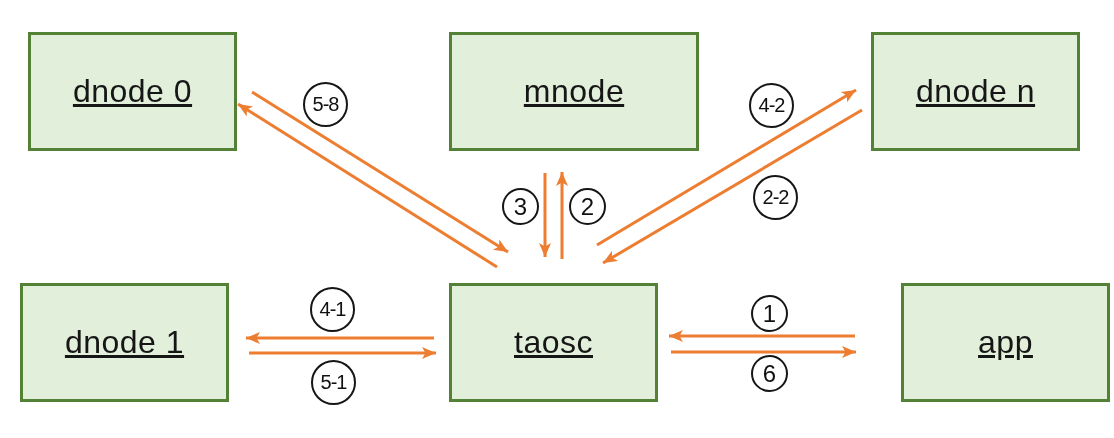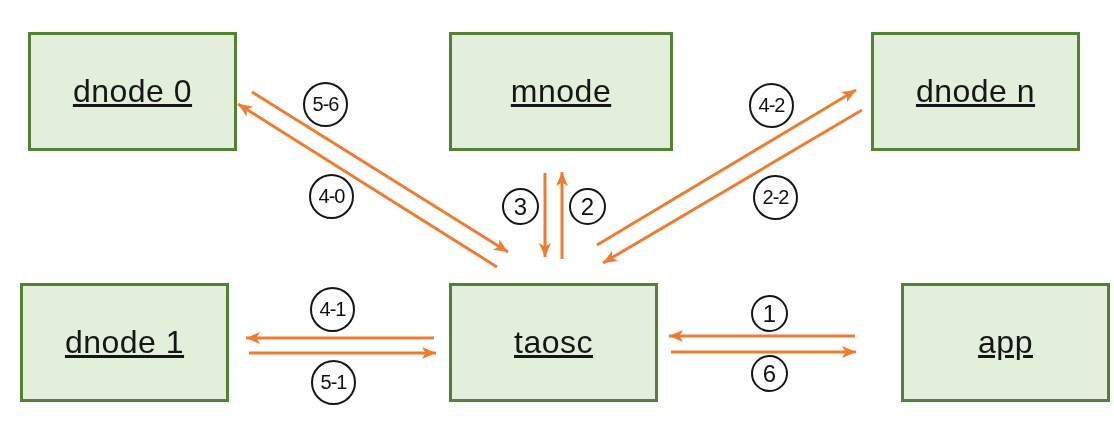--- a/index.html
+++ b/index.html
@@ -36,21 +36,21 @@
     border:2.5px solid #161616;
     font-size:20px;letter-spacing:-1px;
   }
   .badge.sm{
     width:37px;height:37px;
     border:2.5px solid #161616;
     font-size:24px;
   }
   
   #node-dnode0{left:28px;top:32px;}
-  #node-mnode{left:449px;top:32px;width:224px;}
+  #node-mnode{left:449px;top:32px;width:250px;}
   #node-dnoden{left:871px;top:32px;}
   #node-dnode1{left:20px;top:283px;}
   #node-taosc{left:449px;top:283px;}
   #node-app{left:901px;top:283px;justify-content:center;}
   
   #badge-5-0{left:303px;top:82px;}
   #badge-4-0{left:309px;top:174px;}
   #badge-3{left:502px;top:188px;}
   #badge-2{left:569px;top:188px;}
   #badge-4-2{left:749px;top:83px;}
@@ -100,22 +100,21 @@
   <div class="node" id="node-dnode1">
     <span class="node-label">dnode 1</span>
   </div>
   <div class="node" id="node-taosc">
     <span class="node-label">taosc</span>
   </div>
   <div class="node" id="node-app">
     <span class="node-label">app</span>
   </div>
 
-  <div class="badge lg" id="badge-5-0">5-6</div>
-  <div class="badge lg" id="badge-4-0">4-0</div>
+  <div class="badge lg" id="badge-5-0">5-8</div>
   <div class="badge sm" id="badge-3">3</div>
   <div class="badge sm" id="badge-2">2</div>
   <div class="badge lg" id="badge-4-2">4-2</div>
   <div class="badge lg" id="badge-5-2">2-2</div>
   <div class="badge lg" id="badge-4-1">4-1</div>
   <div class="badge lg" id="badge-5-1">5-1</div>
   <div class="badge sm" id="badge-1">1</div>
   <div class="badge sm" id="badge-6">6</div>
 
 </div>

